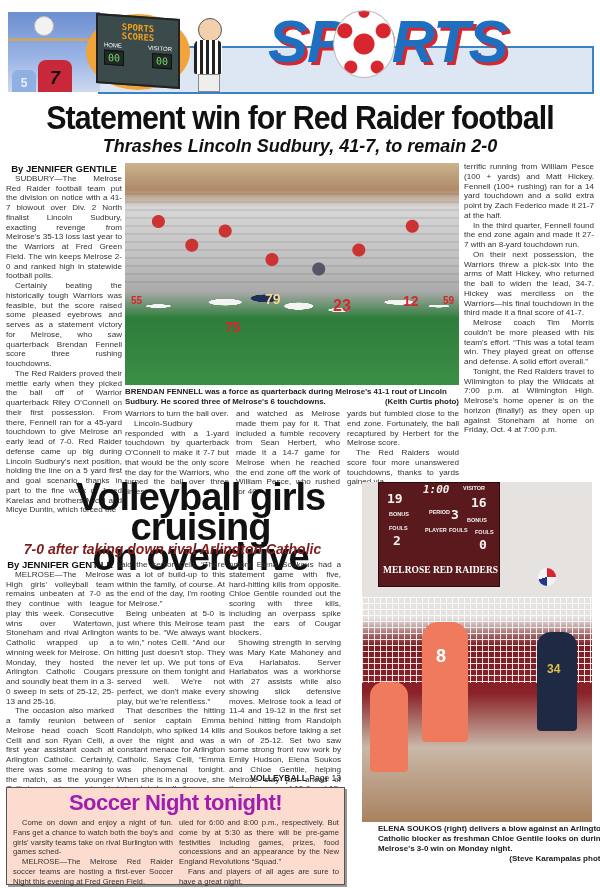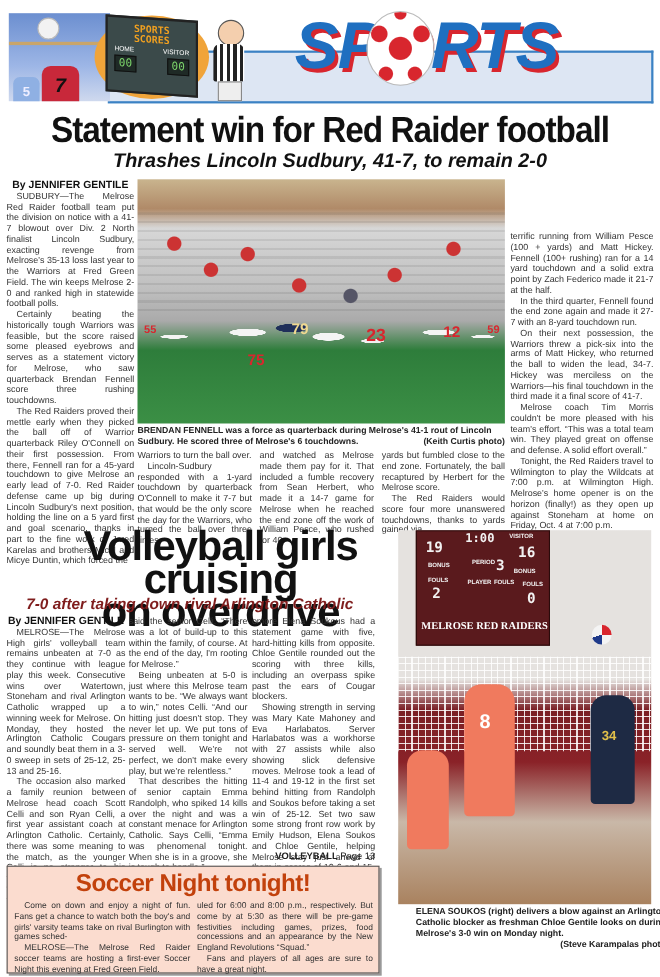--- a/index.html
+++ b/index.html
@@ -40,21 +40,21 @@
 
   .col { position:absolute; font-size:8.1px; line-height:9.75px; text-align:justify; color:#333; }
   .col p { margin:0; text-indent:9px; }
   .col p.first { text-indent:0; }
   .byline { font-weight:bold; font-size:9.5px; text-align:center; color:#111; margin-bottom:1px; text-indent:0 !important; }
 
   #fb-col1 { left:6px; top:164px; width:116px; }
   #fb-col2 { left:125px; top:409px; width:104px; }
   #fb-col3 { left:236px; top:409px; width:104px; }
   #fb-col4 { left:347px; top:409px; width:112px; }
-  #fb-col5 { left:464px; top:162px; width:130px;margin-top:48px; }
+  #fb-col5 { left:464px; top:162px; width:130px; }
 
   #fb-photo { left:125px; top:163px; width:334px; height:222px; overflow:hidden;
      background:linear-gradient(180deg,#c9b48e 0%,#b08a68 12%,#d7d7d7 20%,#bfbfbf 45%,#aaa 58%,#2e7d3b 70%,#3b8f45 100%); }
   #fb-photo .crowd { position:absolute; left:0; right:0; top:30px; height:95px; background:
      radial-gradient(circle at 10% 30%, #c33 0 6px, transparent 7px),
      radial-gradient(circle at 20% 55%, #c33 0 6px, transparent 7px),
      radial-gradient(circle at 30% 40%, #c33 0 6px, transparent 7px),
      radial-gradient(circle at 44% 70%, #c33 0 6px, transparent 7px),
      radial-gradient(circle at 58% 80%, #556 0 6px, transparent 7px),
      radial-gradient(circle at 70% 60%, #c33 0 6px, transparent 7px),
@@ -90,21 +90,21 @@
   #vb-photo .player-a { position:absolute; left:60px; top:140px; width:46px; height:120px; background:#f07a5e; border-radius:16px 16px 4px 4px; }
   #vb-photo .player-a .n { position:absolute; left:14px; top:24px; color:#fff; font-weight:bold; font-size:18px; }
   #vb-photo .player-b { position:absolute; left:8px; top:200px; width:38px; height:90px; background:#f07a5e; border-radius:14px 14px 4px 4px; }
   #vb-photo .player-c { position:absolute; left:175px; top:150px; width:40px; height:99px; background:#1e2a44; border-radius:14px 14px 4px 4px; }
   #vb-photo .ball { position:absolute; left:176px; top:86px; width:18px; height:18px; border-radius:50%; background:conic-gradient(#d8262e 0 25%, #f4f4f4 0 50%, #1f3a8a 0 70%, #f4f4f4 0); }
   #vb-caption { left:378px; top:824px; width:230px; font-size:8px; line-height:10px; font-weight:bold; color:#222; }
   #vb-caption .credit { float:right; }
 
   
   #soccer-box { left:6px; top:787px; width:337px; height:96px; background:#fbdccf; border:1px solid #555; box-shadow:2px 2px 0 #999; }
-  #soccer-title { position:absolute; left:0; right:0; top:3px; text-align:center; font-size:22px; line-height:24px; font-weight:bold; color:#c2410c; letter-spacing:-0.5px; }
+  #soccer-title { position:absolute; left:0; right:0; top:3px; text-align:center; font-size:22px; line-height:24px; font-weight:bold; color:#a21caf; letter-spacing:-0.5px; }
   #soccer-col1 { left:6px; top:30px; width:160px; }
   #soccer-col2 { left:172px; top:30px; width:160px; }
   #soccer-box .col { font-size:7.7px; line-height:9.8px; }
 </style>
 </head>
 <body>
 
 <div id="banner" class="abs">
   <div class="band"></div>
   <div id="vb-art">
@@ -203,21 +203,21 @@
   <p>Showing strength in serving was Mary Kate Mahoney and Eva Harlabatos. Server Harlabatos was a workhorse with 27 assists while also showing slick defensive moves. Melrose took a lead of 11-4 and 19-12 in the first set behind hitting from Randolph and Soukos before taking a set win of 25-12. Set two saw some strong front row work by Emily Hudson, Elena Soukos and Chloe Gentile, helping Melrose stay just ahead of them in scores of 10-6 and 15-2. A kill from Gentile and another from Randolph wrapped it up, 25-13.</p>
 </div>
 <div id="vb-jump" class="abs">
   <b>VOLLEYBALL</b>
   <span>Page 13</span>
 </div>
 
 <div id="vb-photo" class="abs">
   <div class="board">
     <span class="num" style="left:8px;top:8px;">19</span>
-    <span class="num" style="left:44px;top:0;font-size:11px;">1:00</span>
+    <span class="num" style="left:44px;top:0;font-size:11px;font-style:italic;">1:00</span>
     <span class="lbl" style="left:84px;top:2px;">VISITOR</span>
     <span class="num" style="left:92px;top:12px;">16</span>
     <span class="lbl" style="left:10px;top:28px;">BONUS</span>
     <span class="lbl" style="left:50px;top:26px;">PERIOD</span>
     <span class="num" style="left:72px;top:24px;">3</span>
     <span class="lbl" style="left:88px;top:34px;">BONUS</span>
     <span class="lbl" style="left:10px;top:42px;">FOULS</span>
     <span class="num" style="left:14px;top:50px;">2</span>
     <span class="lbl" style="left:46px;top:44px;">PLAYER</span>
     <span class="lbl" style="left:70px;top:44px;">FOULS</span>

